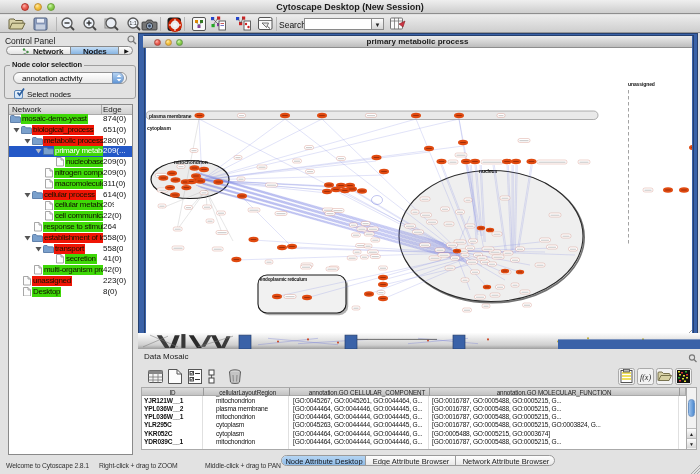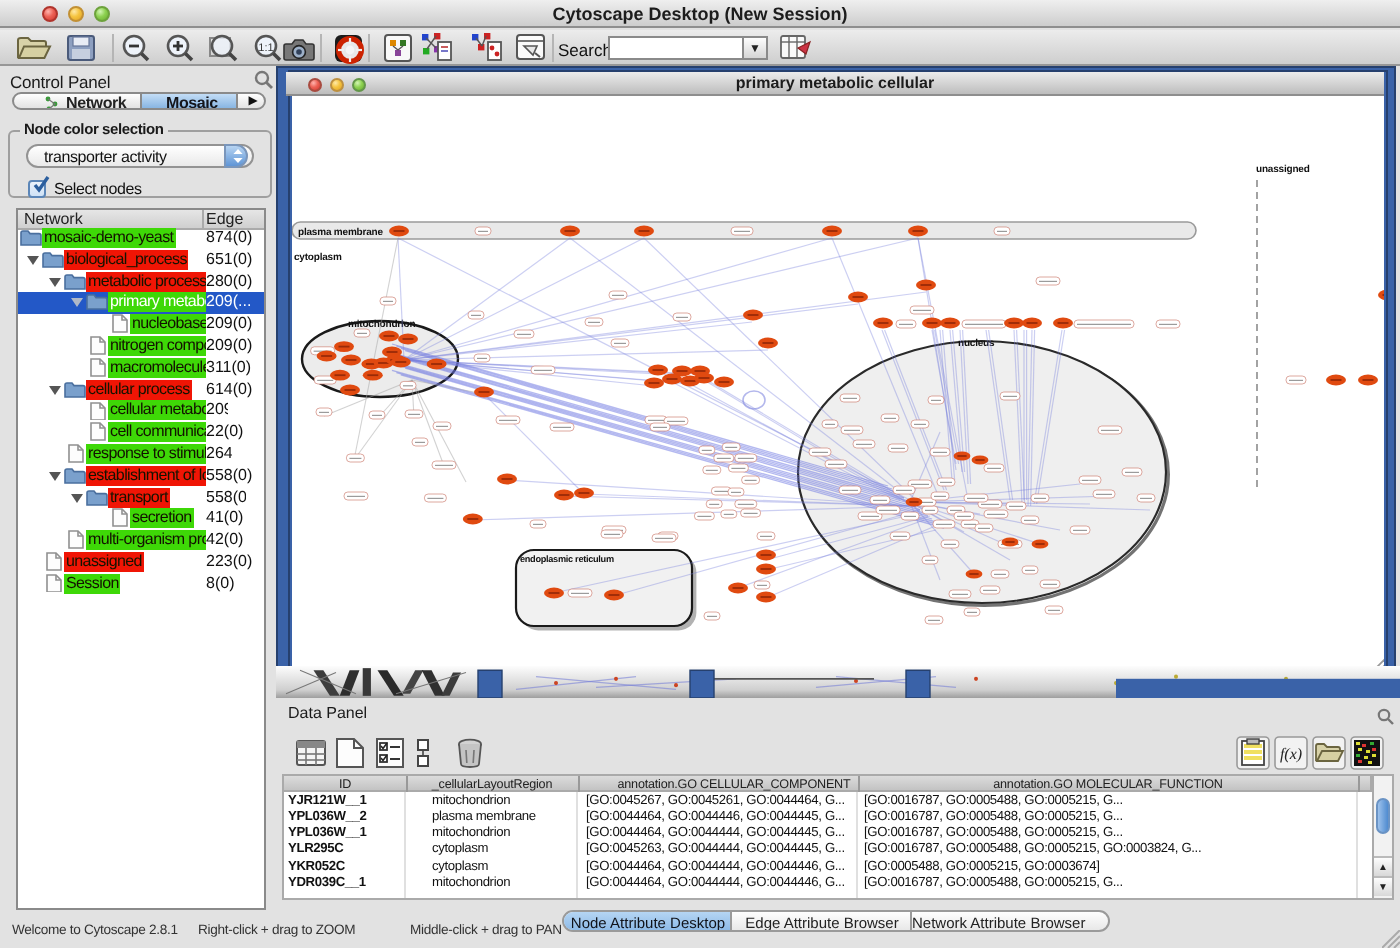--- a/index.html
+++ b/index.html
@@ -123,31 +123,31 @@
 <div class="abs" style="left:6px;top:45.5px;width:127px;height:9.5px;background:linear-gradient(#fefefe,#e3e3e3);border:1px solid #8a8a8a;border-radius:5px;overflow:hidden">
 <div class="abs" style="left:63px;top:0;width:49px;height:9.5px;background:linear-gradient(#c3ddf6,#77aadd);border-left:1px solid #8a8a8a;border-right:1px solid #8a8a8a"></div>
 <div class="abs" style="left:112px;top:0;width:15px;height:9.5px;font-size:6px;text-align:center;line-height:9px;color:#111">▶</div>
 <svg class="abs" style="left:15px;top:1.5px" width="8" height="8" viewBox="0 0 8 8">
       <circle cx="2" cy="1.5" r="1.2" fill="#3a9a3a"></circle>
       <circle cx="5.5" cy="4" r="1.2" fill="#3a9a3a"></circle>
       <circle cx="2.5" cy="6.5" r="1.2" fill="#3a9a3a"></circle>
       <path d="M2 1.5 L5.5 4 L2.5 6.5" fill="none" stroke="#777" stroke-width="0.6"></path>
     </svg>
 <div class="abs" style="left:26px;top:0;font-size:8px;letter-spacing:-0.2px;font-weight:bold;color:#222;line-height:9.5px">Network</div>
-<div class="abs" style="left:76px;top:0;font-size:8px;letter-spacing:-0.2px;font-weight:bold;color:#14151a;line-height:9.5px">Mosaic</div>
+<div class="abs" style="left:76px;top:0;font-size:8px;letter-spacing:-0.2px;font-weight:bold;color:#14151a;line-height:9.5px">Nodes</div>
 </div>
 <div class="abs" style="left:4px;top:65px;width:132px;height:34px;border:1px solid #9f9f9f;border-radius:3px"></div>
 <div class="abs" style="left:10px;top:60px;font-size:7.5px;letter-spacing:-0.2px;font-weight:bold;color:#1a1a1a;background:#e2e2e2;padding:0 2px">Node color selection</div>
 <div class="abs" style="left:13px;top:71.5px;width:114px;height:12.5px;background:linear-gradient(#ffffff,#e9e9e9);border:1px solid #939393;border-radius:6px"></div>
 <div class="abs" style="left:112px;top:71.5px;width:12px;height:12.5px;background:linear-gradient(#b7d4f2,#5f95d6);border:1px solid #7a96bb;border-radius:0 6px 6px 0"></div>
 <svg class="abs" style="left:114.5px;top:74px" width="8" height="8" viewBox="0 0 8 8">
     <path d="M4 0.5 L6.3 3 L1.7 3 Z" fill="#fff"></path>
     <path d="M4 7.5 L6.3 5 L1.7 5 Z" fill="#fff"></path>
   </svg>
-<div class="abs" style="left:22px;top:74px;font-size:8px;letter-spacing:-0.2px;color:#111">transporter activity</div>
+<div class="abs" style="left:22px;top:74px;font-size:8px;letter-spacing:-0.2px;color:#111">annotation activity</div>
 <div class="abs" style="left:14px;top:89.5px;width:9px;height:9px;background:linear-gradient(#eaf2fb,#cfe2f6);border:1.3px solid #5b86b8;border-radius:2px"></div>
 <svg class="abs" style="left:14.5px;top:86.5px" width="11" height="11" viewBox="0 0 11 11">
     <path d="M2.5 5.5 L4.5 8 L9 1.5" fill="none" stroke="#2c5f9e" stroke-width="1.7"></path>
   </svg>
 <div class="abs" style="left:27px;top:90px;font-size:8px;letter-spacing:-0.2px;color:#111">Select nodes</div>
 <div class="abs" style="left:8px;top:104px;width:125px;height:351px;background:#fff;border:1px solid #8a8a8a"></div>
 <div class="abs" style="left:9px;top:105px;width:123px;height:9.5px;background:linear-gradient(#e6e6e6,#cfcfcf);border-bottom:1px solid #aaa">
 <div class="abs" style="left:3px;top:0;font-size:8px;color:#222;line-height:9.5px">Network</div>
 <div class="abs" style="left:94px;top:0;font-size:8px;color:#222;line-height:9.5px">Edge</div>
 <div class="abs" style="left:91.5px;top:0;width:1px;height:9.5px;background:#aaa"></div>
@@ -289,30 +289,30 @@
       <path d="M5 0.5 L5 3 L7.5 3" fill="none" stroke="#909090" stroke-width="0.8"></path>
     </svg>
     <div class="abs" style="left:23px;top:0.5px;max-width:71px;overflow:hidden;white-space:nowrap;background:#f01505;font-size:8px;letter-spacing:-0.3px;color:#131300;height:10px;line-height:10px;padding:0 1px">unassigned</div>
     <div class="abs" style="left:94px;top:0.5px;font-size:8px;color:#111;height:10px;line-height:10px">223(0)</div>
   </div>
 <div class="abs" style="left:9px;top:286.1px;width:123px;height:10.8px;overflow:hidden">
     <svg class="abs" style="left:14px;top:0.8px" width="8" height="9.5" viewBox="0 0 8 9.5">
       <path d="M0.5 0.5 L5 0.5 L7.5 3 L7.5 9 L0.5 9 Z" fill="#fdfdfd" stroke="#909090" stroke-width="0.8"></path>
       <path d="M5 0.5 L5 3 L7.5 3" fill="none" stroke="#909090" stroke-width="0.8"></path>
     </svg>
-    <div class="abs" style="left:23px;top:0.5px;max-width:71px;overflow:hidden;white-space:nowrap;background:#3ed807;font-size:8px;letter-spacing:-0.3px;color:#131300;height:10px;line-height:10px;padding:0 1px">Session</div>
+    <div class="abs" style="left:23px;top:0.5px;max-width:71px;overflow:hidden;white-space:nowrap;background:#3ed807;font-size:8px;letter-spacing:-0.3px;color:#131300;height:10px;line-height:10px;padding:0 1px">Desktop</div>
     <div class="abs" style="left:94px;top:0.5px;font-size:8px;color:#111;height:10px;line-height:10px">8(0)</div>
   </div>
 <div class="abs" style="left:138px;top:33px;width:560px;height:303px;background:#3a62a8;border:1px solid #26406e"></div>
 <div class="abs" style="left:144px;top:35px;width:550px;height:300px;border:1px solid #26406e;border-bottom:none"></div>
 <div class="abs" style="left:143px;top:36px;width:549px;height:12px;background:linear-gradient(#ececec,#bdbdbd);border-bottom:1px solid #8e8e8e">
 <div class="abs" style="left:11px;top:2.5px;width:7px;height:7px;border-radius:50%;background:radial-gradient(circle at 35% 30%,#ffb3ad,#ec6256 45%,#d0342c);border:0.5px solid #a84b40"></div>
 <div class="abs" style="left:22px;top:2.5px;width:7px;height:7px;border-radius:50%;background:radial-gradient(circle at 35% 30%,#ffe9a8,#f5c440 45%,#dfa023);border:0.5px solid #bd9040"></div>
 <div class="abs" style="left:33px;top:2.5px;width:7px;height:7px;border-radius:50%;background:radial-gradient(circle at 35% 30%,#d3f5b5,#8ed252 45%,#67ab2a);border:0.5px solid #63964a"></div>
-<div style="text-align:center;font-size:8px;font-weight:bold;color:#1c1c1c;line-height:12px">primary metabolic cellular</div>
+<div style="text-align:center;font-size:8px;font-weight:bold;color:#1c1c1c;line-height:12px">primary metabolic process</div>
 </div>
 <svg width="546" height="285" viewBox="3 0 546 285" style="position:absolute;left:146px;top:48px;background:#fff">
     <rect x="3" y="63" width="452" height="8.5" rx="4.2" fill="#e9e9e9" stroke="#9a9a9a" stroke-width="0.8"></rect>
     <text x="6" y="69.5" font-size="5" font-weight="bold" letter-spacing="-0.1" fill="#111">plasma membrane</text>
     <text x="4" y="82" font-size="5" font-weight="bold" letter-spacing="-0.1" fill="#111">cytoplasm</text>
     <text x="485" y="38" font-size="5" font-weight="bold" letter-spacing="-0.1" fill="#111">unassigned</text>
     <line x1="485.5" y1="42" x2="485.5" y2="197" stroke="#999" stroke-width="0.9" stroke-dasharray="3.5,2.5"></line>
     <ellipse cx="349.2" cy="189.2" rx="92" ry="65.5" fill="none" stroke="rgba(0,0,0,0.55)" stroke-width="1.6"></ellipse>
     <ellipse cx="348" cy="188" rx="92" ry="65.5" fill="#efefef" stroke="#2a2a2a" stroke-width="1.1"></ellipse>
     <text x="336" y="125" font-size="5" font-weight="bold" letter-spacing="-0.1" fill="#111">nucleus</text>
@@ -1146,21 +1146,21 @@
 <rect x="315" y="2" width="12" height="13" fill="#3a62a8" stroke="#26406e" stroke-width="0.7"></rect>
 <g fill="#bbaa33">
         <circle cx="420" cy="8" r="1"></circle>
         <circle cx="450" cy="5" r="1"></circle>
         <circle cx="480" cy="9" r="1"></circle>
         <circle cx="505" cy="6" r="1"></circle>
       </g>
 <rect x="420" y="6" width="142" height="9" fill="#3a62a8"></rect>
 </svg></div>
 <div class="abs" style="left:140px;top:349px;width:560px;height:106px;background:#e2e2e2"></div>
-<div class="abs" style="left:144px;top:352px;font-size:8px;color:#1a1a1a">Data Panel</div>
+<div class="abs" style="left:144px;top:352px;font-size:8px;color:#1a1a1a">Data Mosaic</div>
 <svg class="abs" style="left:688px;top:354px" width="10" height="9" viewBox="0 0 10 9">
     <circle cx="4" cy="3.5" r="2.6" fill="none" stroke="#777" stroke-width="1.1"></circle>
     <line x1="6" y1="5.5" x2="8.5" y2="8" stroke="#777" stroke-width="1.2"></line>
   </svg>
 <svg class="abs" style="left:146px;top:368px" width="110" height="17" viewBox="0 0 110 17">
 <g transform="translate(2,1)">
       <rect x="0.5" y="1.5" width="14" height="12" rx="1" fill="#f5f5f5" stroke="#555" stroke-width="1"></rect>
       <rect x="0.5" y="1.5" width="14" height="3.5" fill="#888"></rect>
       <line x1="0.5" y1="8" x2="14.5" y2="8" stroke="#777" stroke-width="0.8"></line>
       <line x1="0.5" y1="11" x2="14.5" y2="11" stroke="#777" stroke-width="0.8"></line>
@@ -1284,21 +1284,21 @@
 <div class="abs" style="left:686px;top:387px;width:11px;height:63px;background:#f2f2f2;border:1px solid #aaa">
 <div class="abs" style="left:1px;top:11px;width:7px;height:18px;border-radius:4px;background:linear-gradient(90deg,#9dc2ec,#4f8bd0);border:1px solid #6a93c4"></div>
 <div class="abs" style="left:0;top:40px;width:9px;height:10px;background:linear-gradient(#fdfdfd,#d8d8d8);border-top:1px solid #bbb;font-size:5px;text-align:center;line-height:10px;color:#222">▲</div>
 <div class="abs" style="left:0;top:50px;width:9px;height:10px;background:linear-gradient(#fdfdfd,#d8d8d8);border-top:1px solid #bbb;font-size:5px;text-align:center;line-height:10px;color:#222">▼</div>
 </div>
 <div class="abs" style="left:281px;top:454.5px;width:274px;height:11.5px;background:linear-gradient(#fefefe,#e8e8e8);border:1px solid #9a9a9a;border-radius:6px;overflow:hidden">
 <div class="abs" style="left:0;top:0;width:84px;height:11.5px;background:linear-gradient(#b5d5f3,#85b5e5);border-right:1px solid #9a9a9a"></div>
 <div class="abs" style="left:173px;top:0;width:1px;height:11.5px;background:#9a9a9a"></div>
 <div class="abs" style="left:0;top:0;width:84px;font-size:7.5px;color:#10131a;text-align:center;line-height:11px">Node Attribute Desktop</div>
 <div class="abs" style="left:84px;top:0;width:90px;font-size:7.5px;color:#222;text-align:center;line-height:11px">Edge Attribute Browser</div>
-<div class="abs" style="left:174px;top:0;width:100px;font-size:7.5px;color:#222;line-height:11px">Network Attribute Browser</div>
+<div class="abs" style="left:174px;top:0;width:100px;font-size:7.5px;color:#222;text-align:center;line-height:11px">Network Attribute Browser</div>
 </div>
 <div class="abs" style="left:6px;top:461.5px;font-size:6.8px;letter-spacing:-0.15px;color:#333">Welcome to Cytoscape 2.8.1</div>
 <div class="abs" style="left:99px;top:461.5px;font-size:6.8px;letter-spacing:-0.15px;color:#333">Right-click + drag to ZOOM</div>
 <div class="abs" style="left:205px;top:461.5px;font-size:6.8px;letter-spacing:-0.15px;color:#333">Middle-click + drag to PAN</div>
 <svg class="abs" style="left:691px;top:465px" width="9" height="9" viewBox="0 0 9 9">
     <g stroke="#aaa" stroke-width="1">
       <line x1="0" y1="9" x2="9" y2="0"></line>
       <line x1="3" y1="9" x2="9" y2="3"></line>
       <line x1="6" y1="9" x2="9" y2="6"></line>
     </g>

